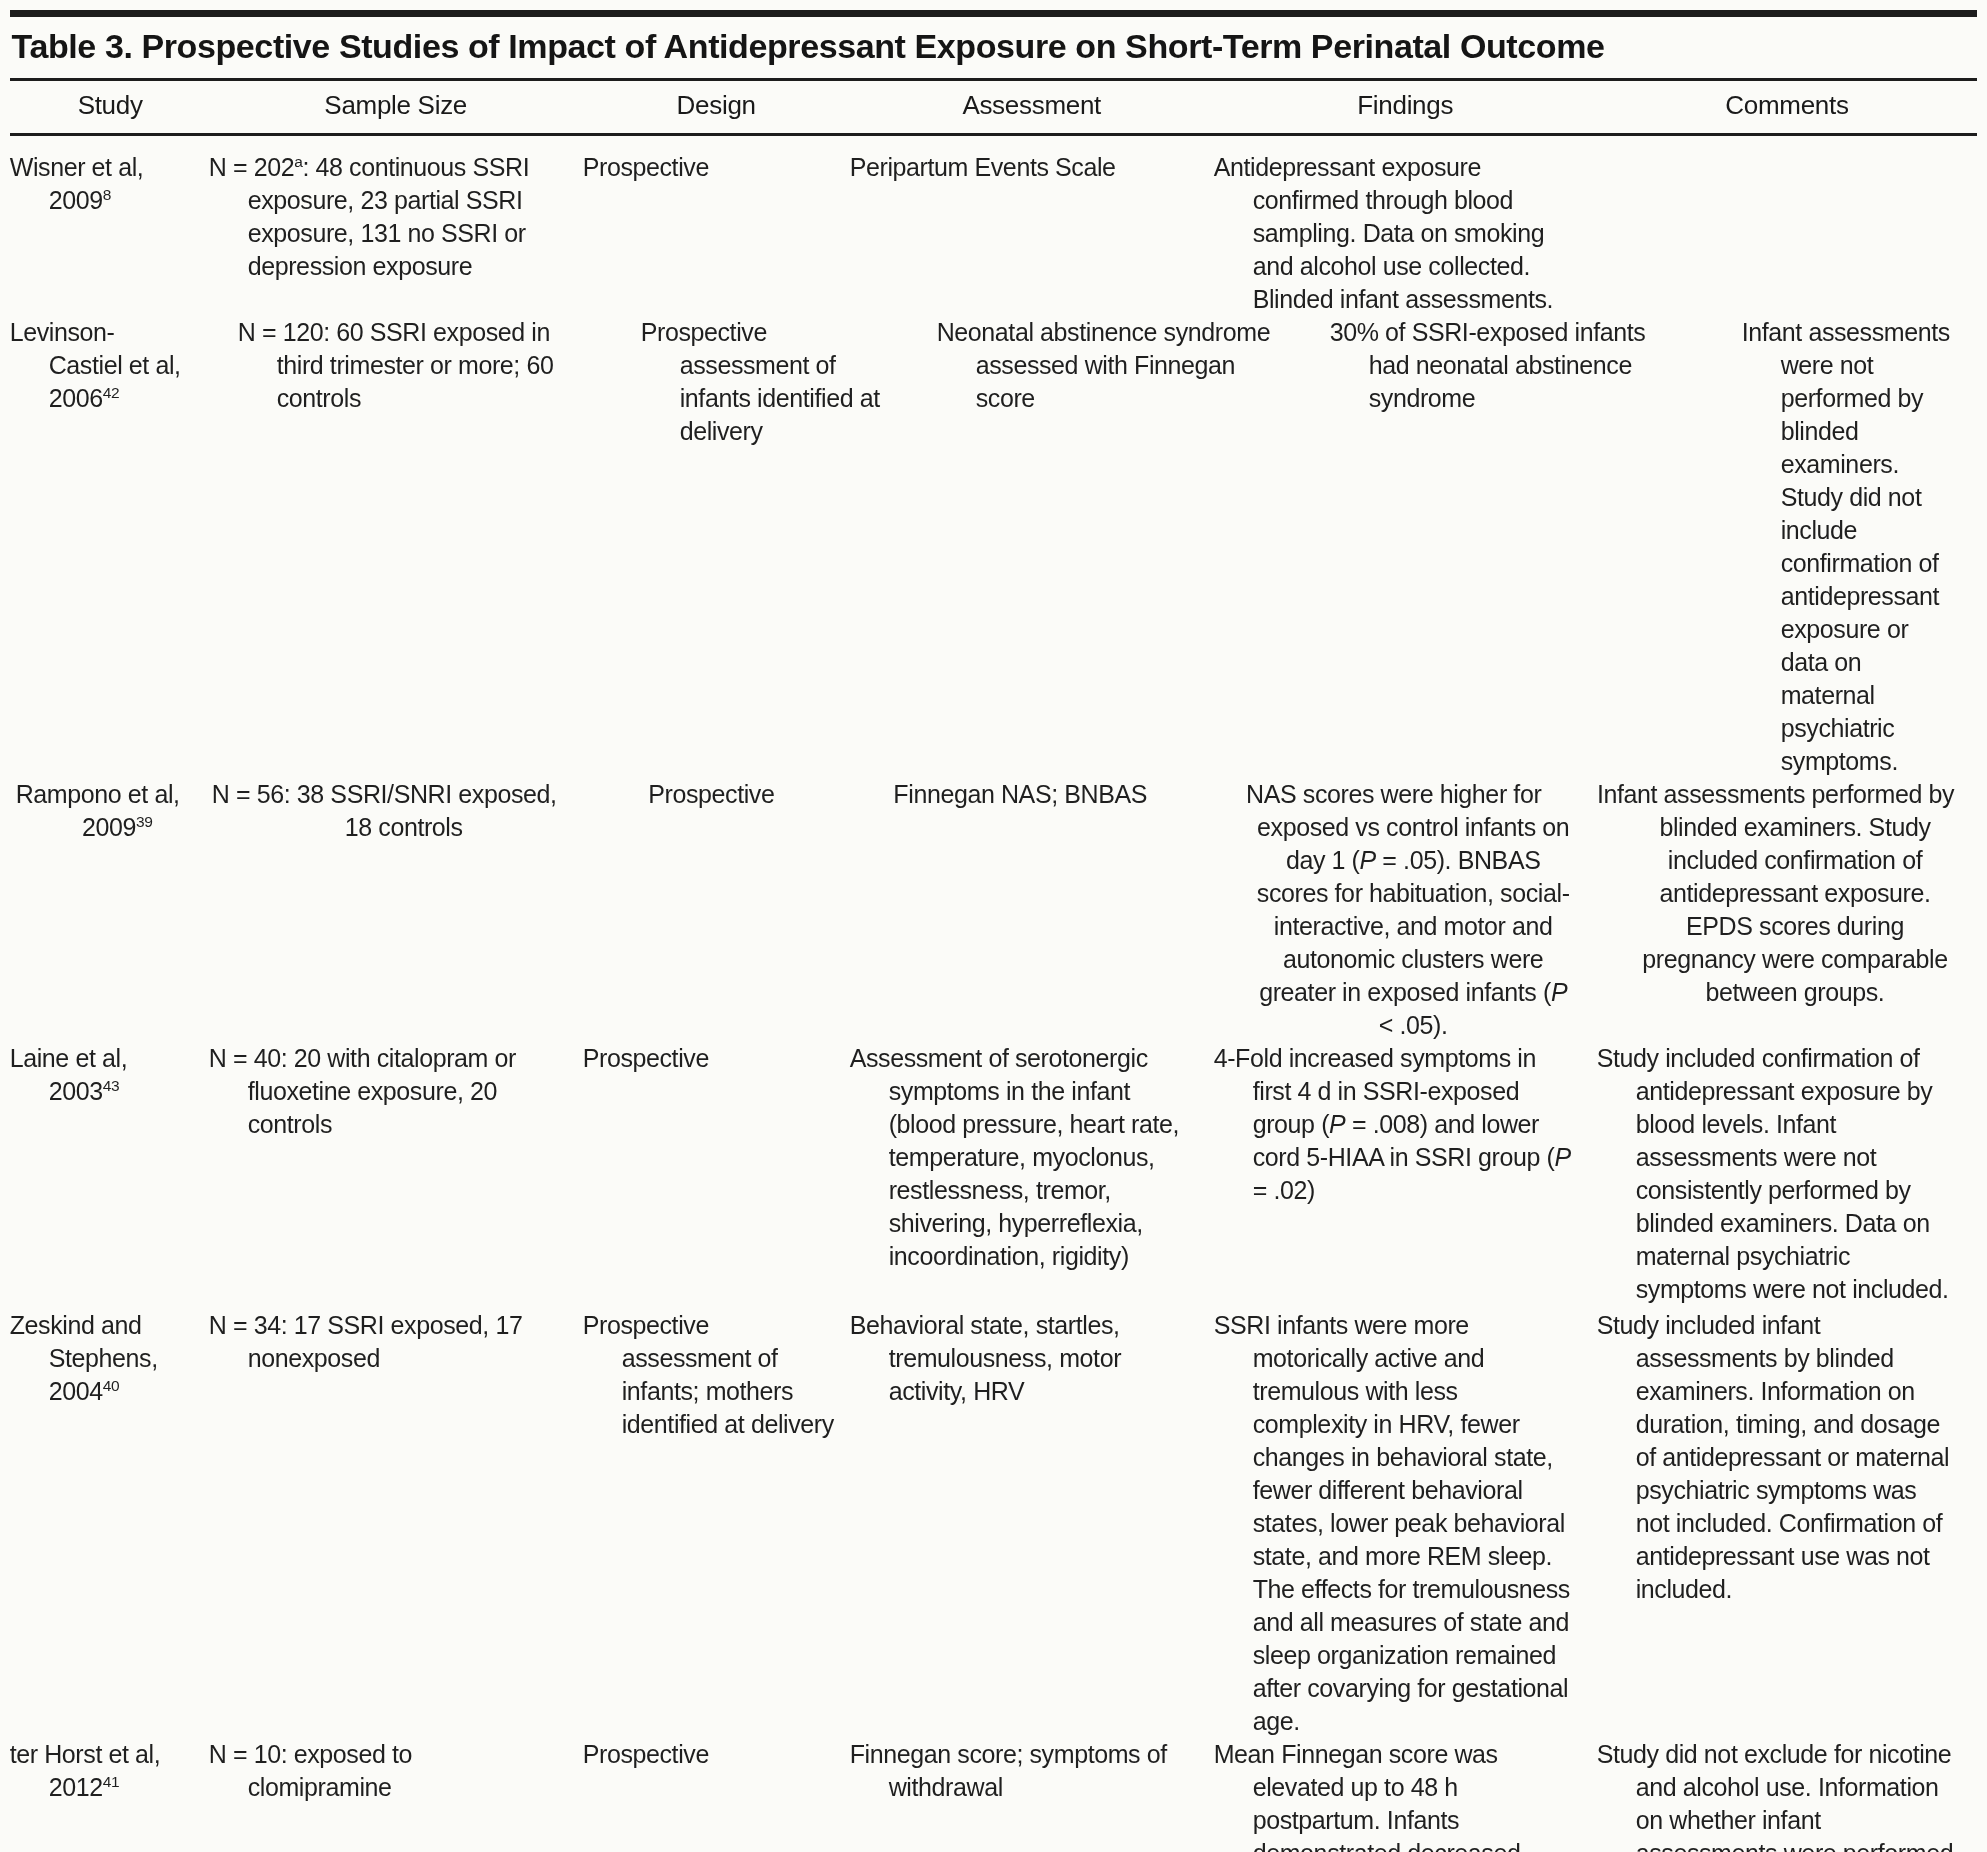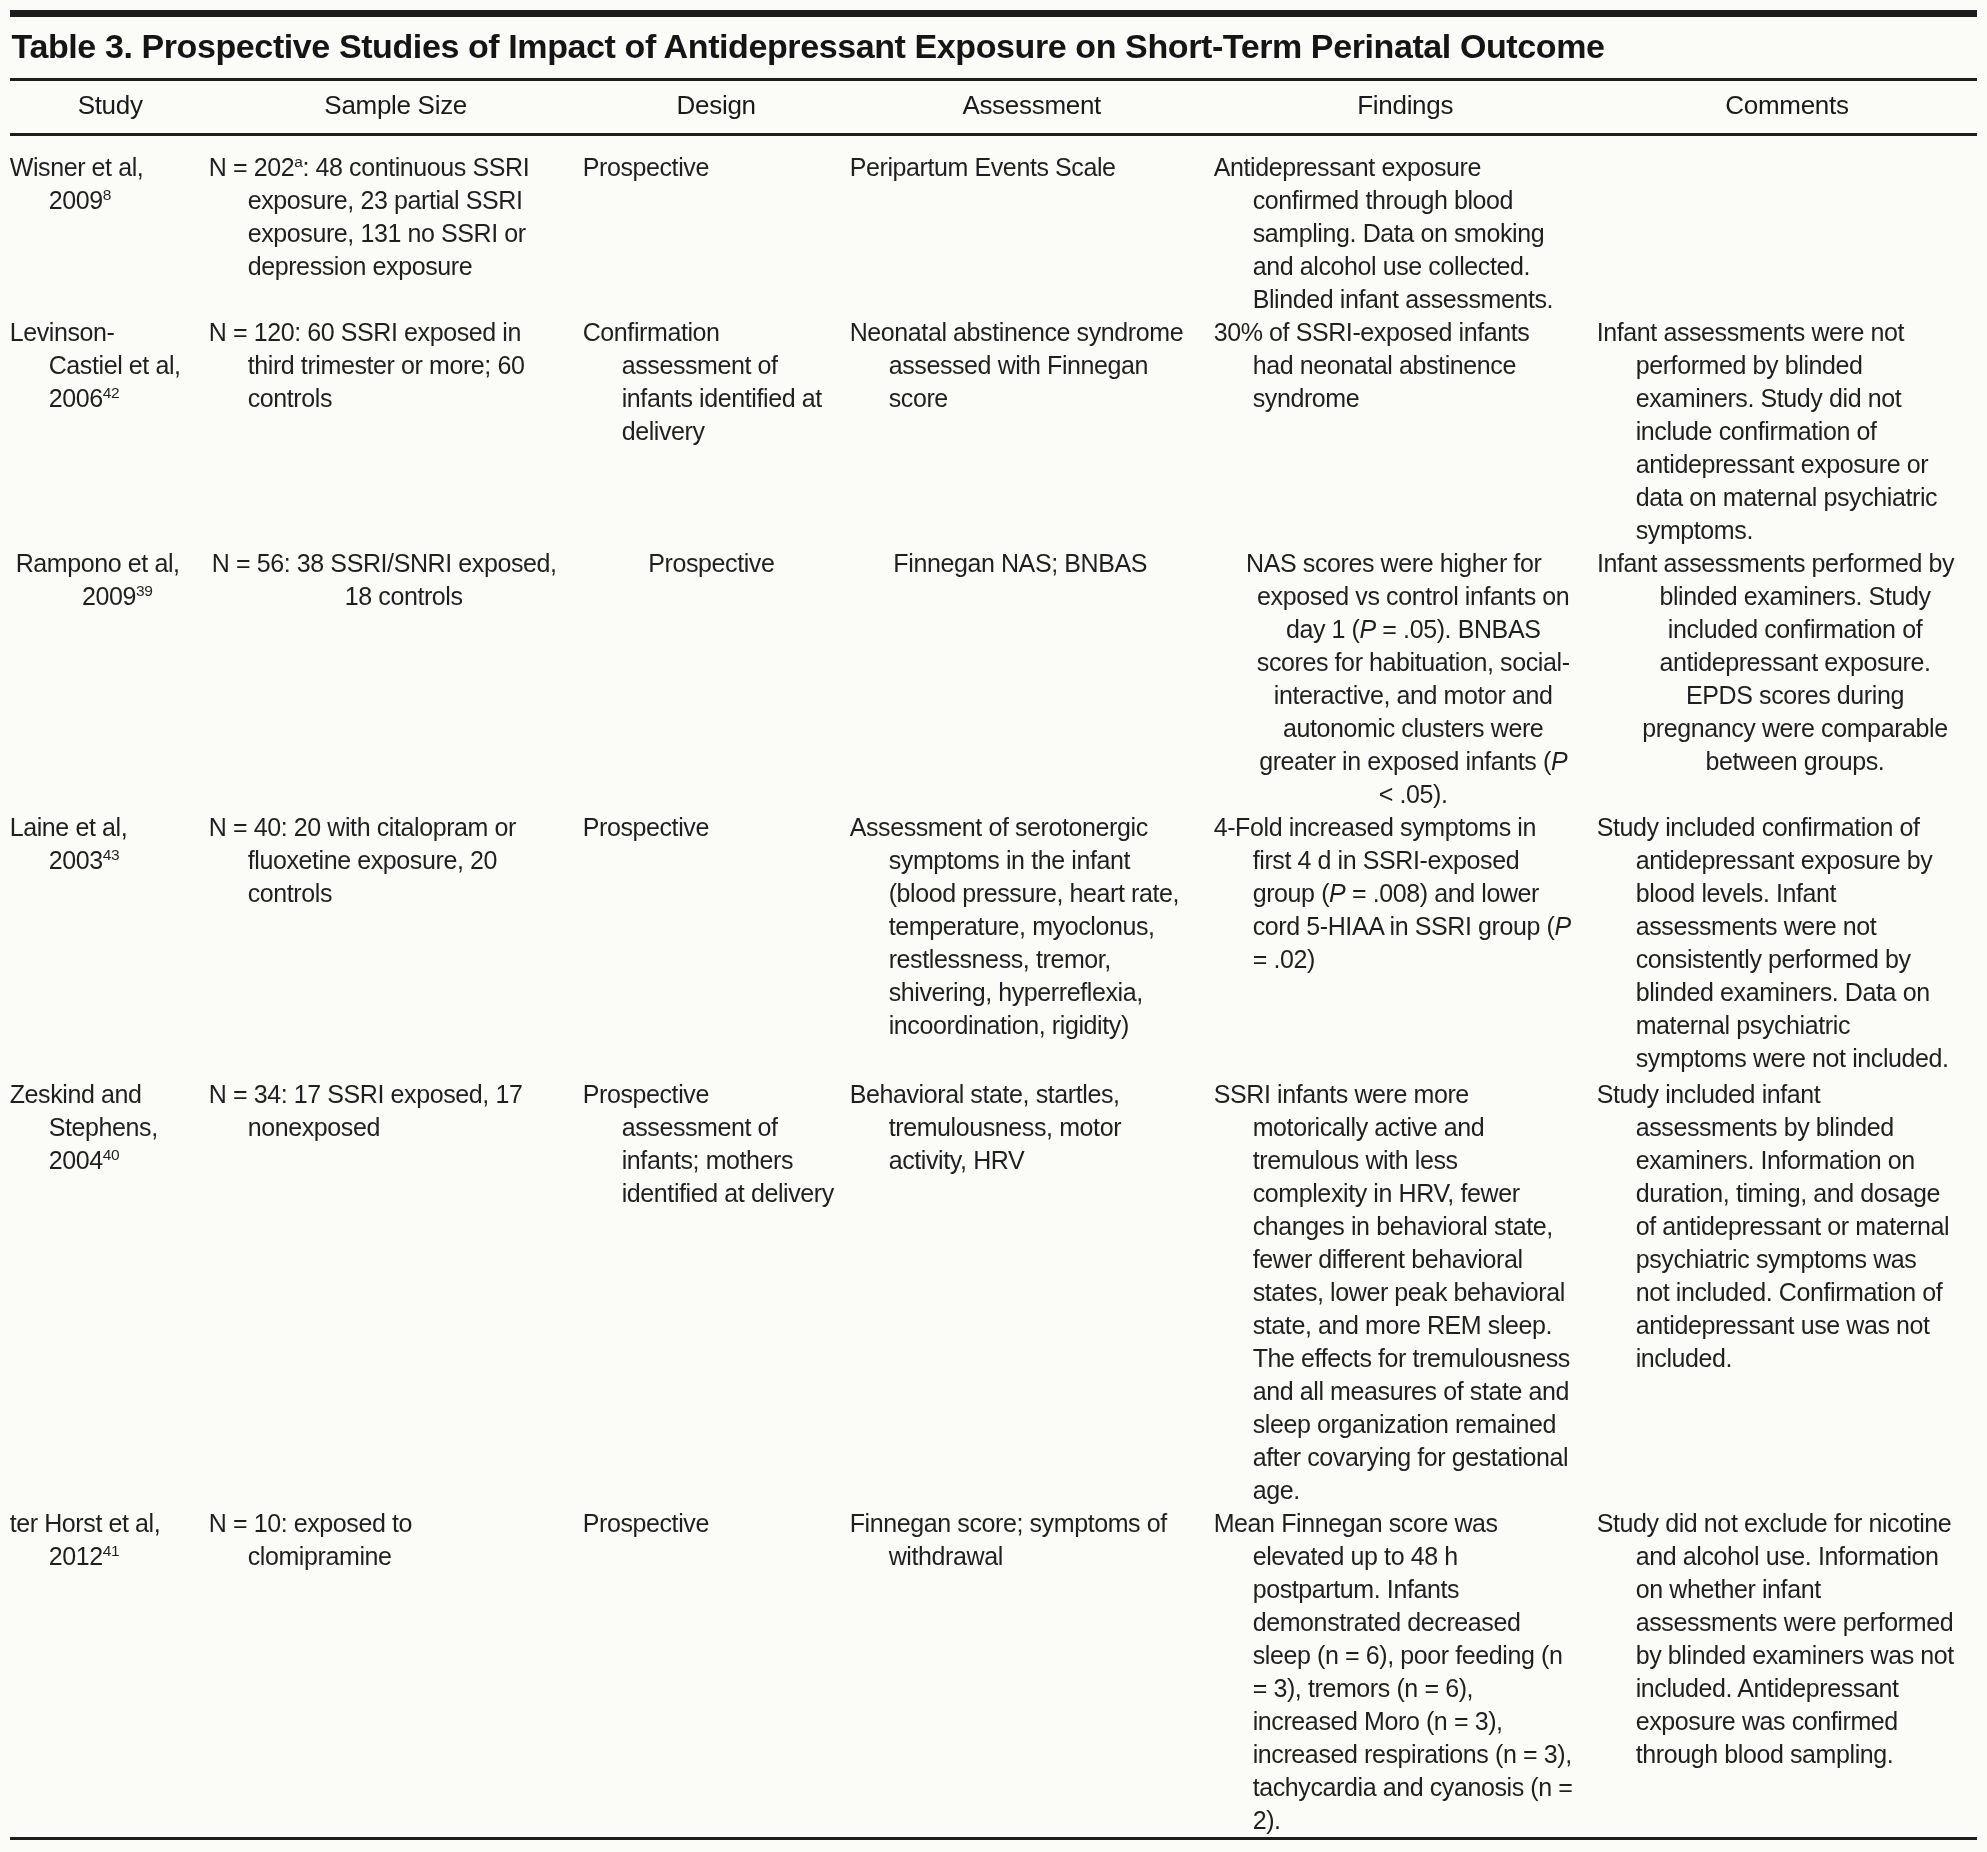--- a/index.html
+++ b/index.html
@@ -14,21 +14,21 @@
     font-size:34px;font-weight:bold;letter-spacing:-0.4px;
     padding:9.7px 0 11.6px 1.9px;color:#151515;
   }
   .grid6{display:grid;grid-template-columns:199px 374px 267px 364px 383px 1fr;}
   .thead{align-items:end;padding:9.7px 0 11.6px 0;}
   .th{font-size:26px;text-align:center;letter-spacing:-0.3px;color:#1a1a1a;}
   .th-study{text-align:center;padding-left:1.9px;}
   .tbody{padding-top:15.5px;}
   .trow{margin:0;}
   .trow:nth-child(1){min-height:150px;}
-  .trow:nth-child(2){min-height:191px;}
+  .trow:nth-child(2){min-height:191px;gap:29px;}
   .trow:nth-child(3){min-height:262px;text-align:center;}
   .trow:nth-child(4){min-height:267px;}
   .trow:nth-child(5){min-height:408px;}
   .trow:nth-child(6){min-height:270px;}
   .cell{
     font-size:25px;line-height:33px;letter-spacing:-0.4px;
     padding:0 23px 0 39px;text-indent:-39px;box-sizing:border-box;color:#1f1f1f;
   }
   .cell-design{padding-right:9.7px;}
   .cell sup{font-size:62%;vertical-align:super;line-height:0;}
@@ -66,21 +66,21 @@
       <div class="trow grid6">
         <div class="cell cell-study"><span>Wisner et al, 2009</span><sup>8</sup></div>
         <div class="cell cell-sample_size"><span>N = 202</span><sup>a</sup><span>: 48 continuous SSRI exposure, 23 partial SSRI exposure, 131 no SSRI or depression exposure</span></div>
         <div class="cell cell-design"><span>Prospective</span></div>
         <div class="cell cell-assessment"><span>Peripartum Events Scale</span></div>
         <div class="cell cell-comments"><span>Antidepressant exposure confirmed through blood sampling. Data on smoking and alcohol use collected. Blinded infant assessments.</span></div>
       </div>
       <div class="trow grid6">
         <div class="cell cell-study"><span>Levinson-Castiel et al, 2006</span><sup>42</sup></div>
         <div class="cell cell-sample_size"><span>N = 120: 60 SSRI exposed in third trimester or more; 60 controls</span></div>
-        <div class="cell cell-design"><span>Confirmation assessment of infants identified at delivery</span></div>
+        <div class="cell cell-design"><span>Prospective assessment of infants identified at delivery</span></div>
         <div class="cell cell-assessment"><span>Neonatal abstinence syndrome assessed with Finnegan score</span></div>
         <div class="cell cell-findings"><span>30% of SSRI-exposed infants had neonatal abstinence syndrome</span></div>
         <div class="cell cell-comments"><span>Infant assessments were not performed by blinded examiners. Study did not include confirmation of antidepressant exposure or data on maternal psychiatric symptoms.</span></div>
       </div>
       <div class="trow grid6">
         <div class="cell cell-study"><span>Rampono et al, 2009</span><sup>39</sup></div>
         <div class="cell cell-sample_size"><span>N = 56: 38 SSRI/SNRI exposed, 18 controls</span></div>
         <div class="cell cell-design"><span>Prospective</span></div>
         <div class="cell cell-assessment"><span>Finnegan NAS; BNBAS</span></div>
         <div class="cell cell-findings"><span>NAS scores were higher for exposed vs control infants on day 1 (</span><em>P</em><span> = .05). BNBAS scores for habituation, social-interactive, and motor and autonomic clusters were greater in exposed infants (</span><em>P</em><span> &lt; .05).</span></div>

